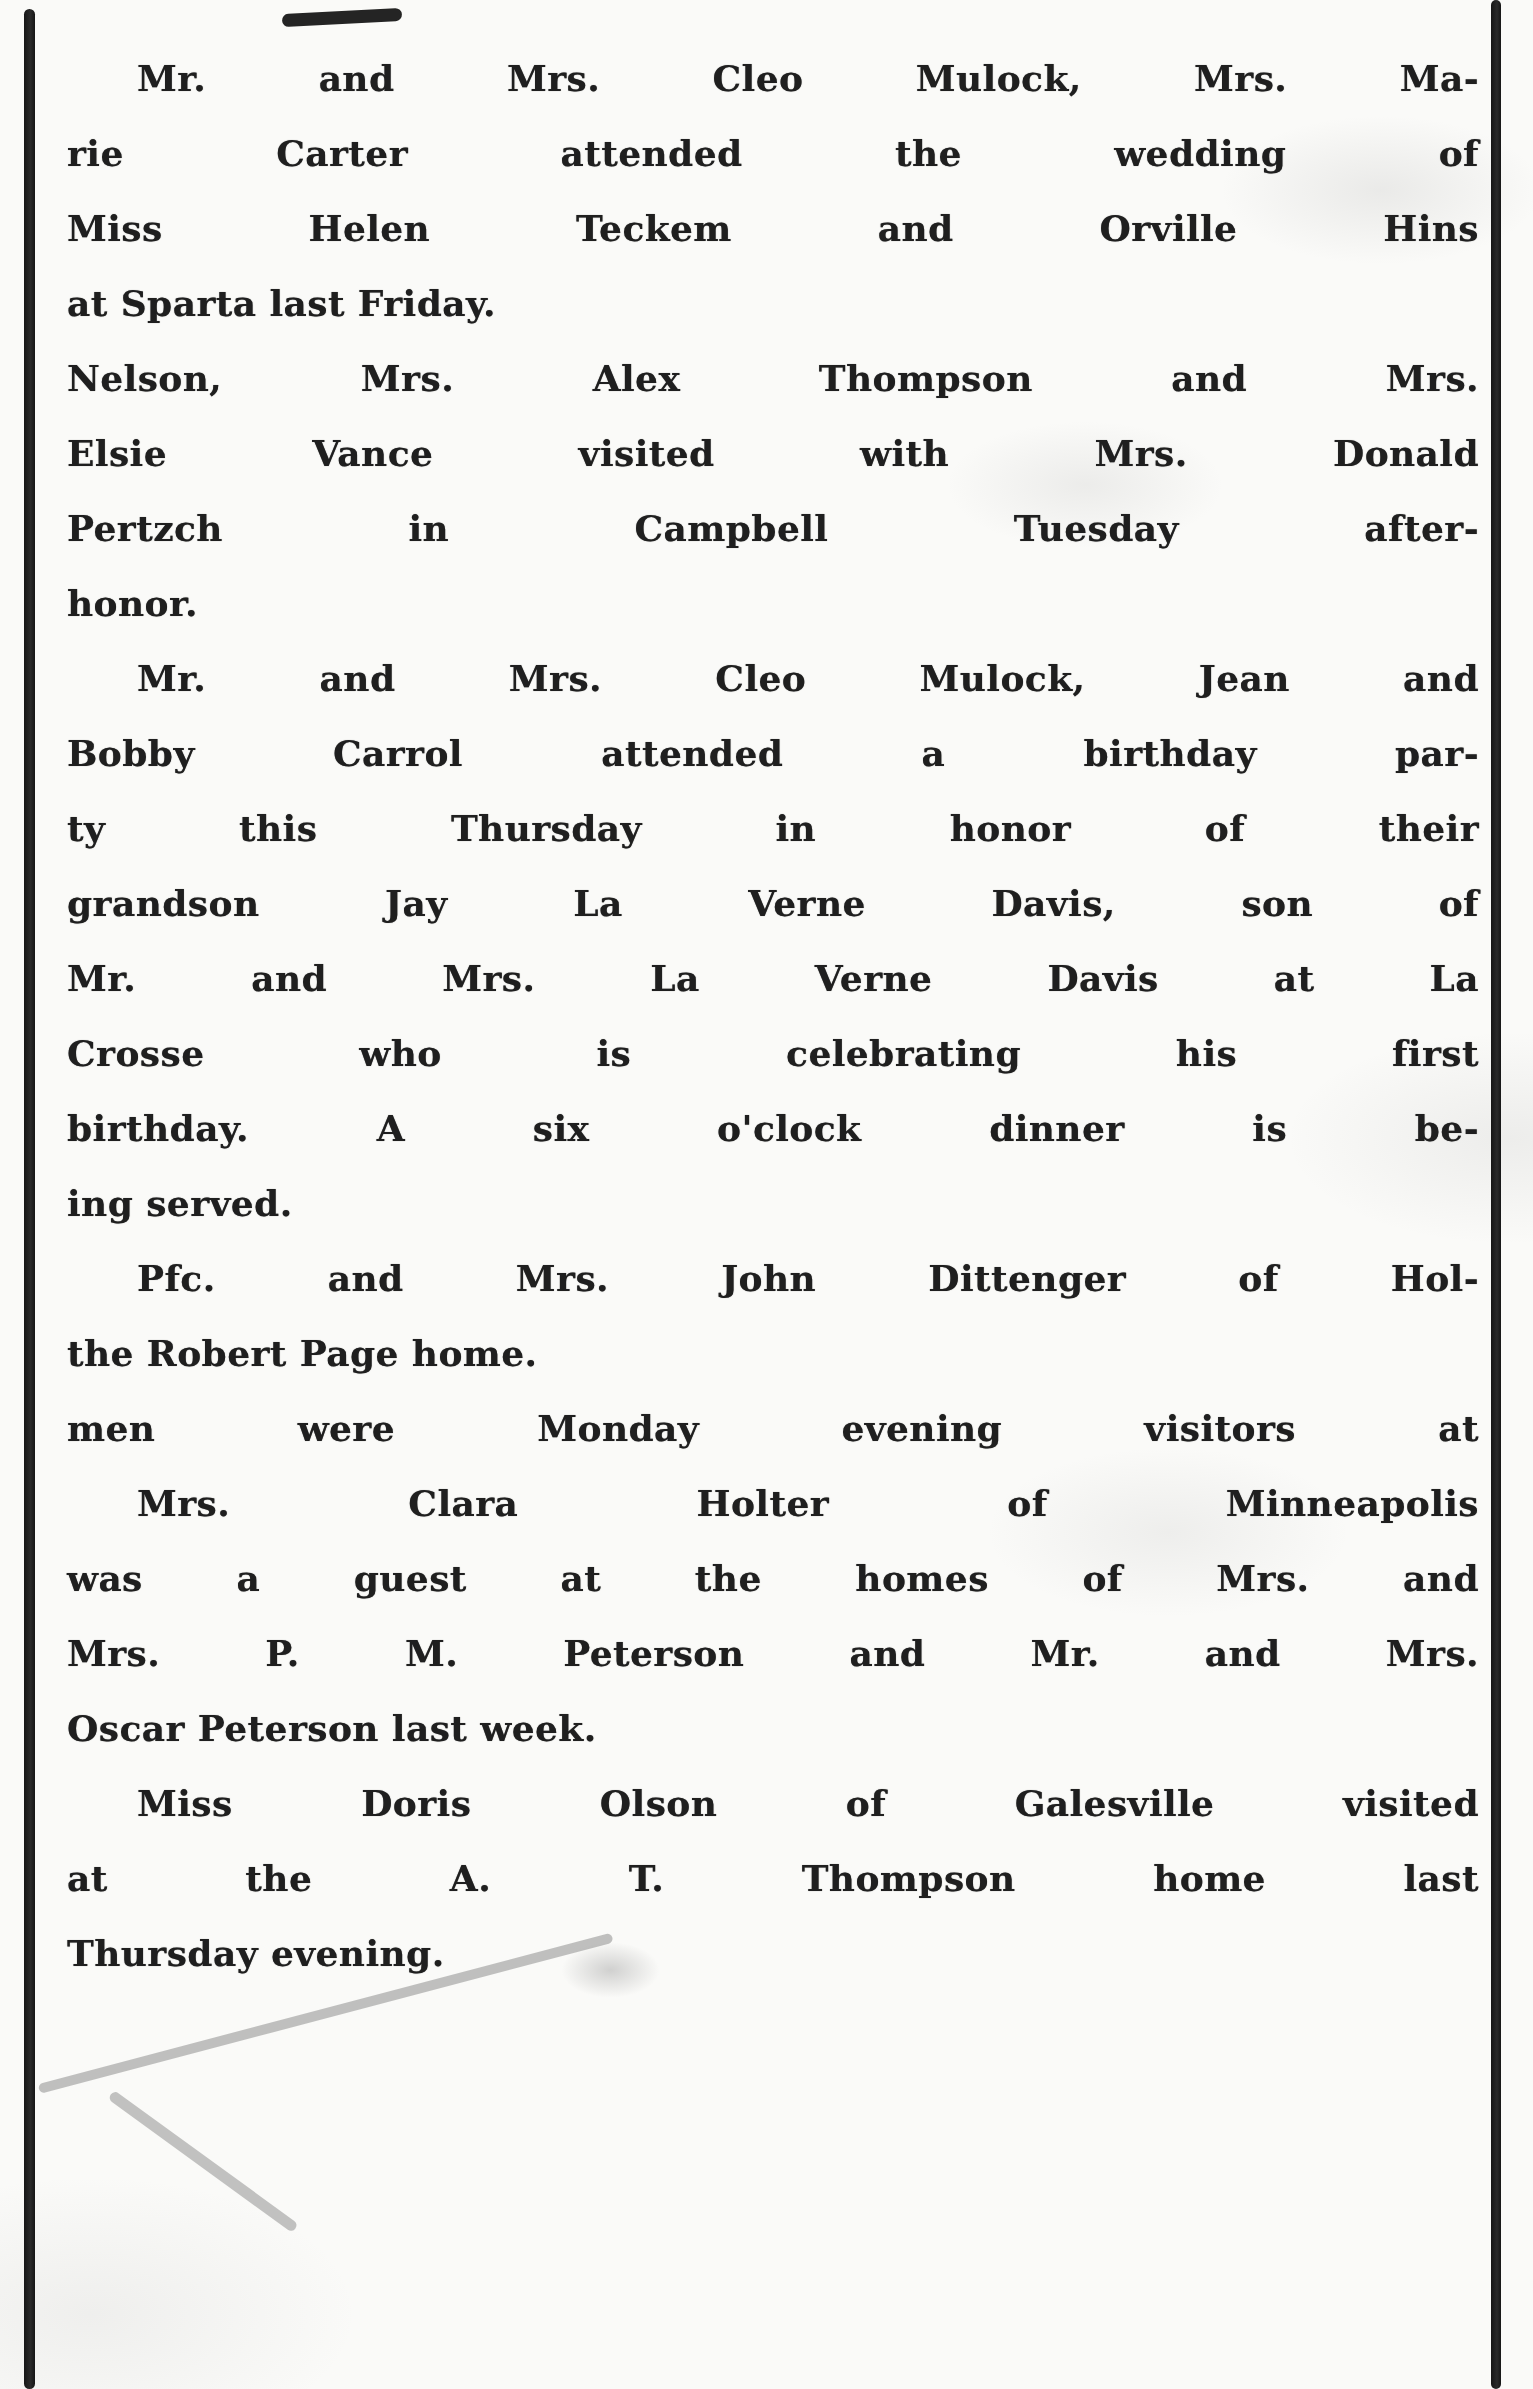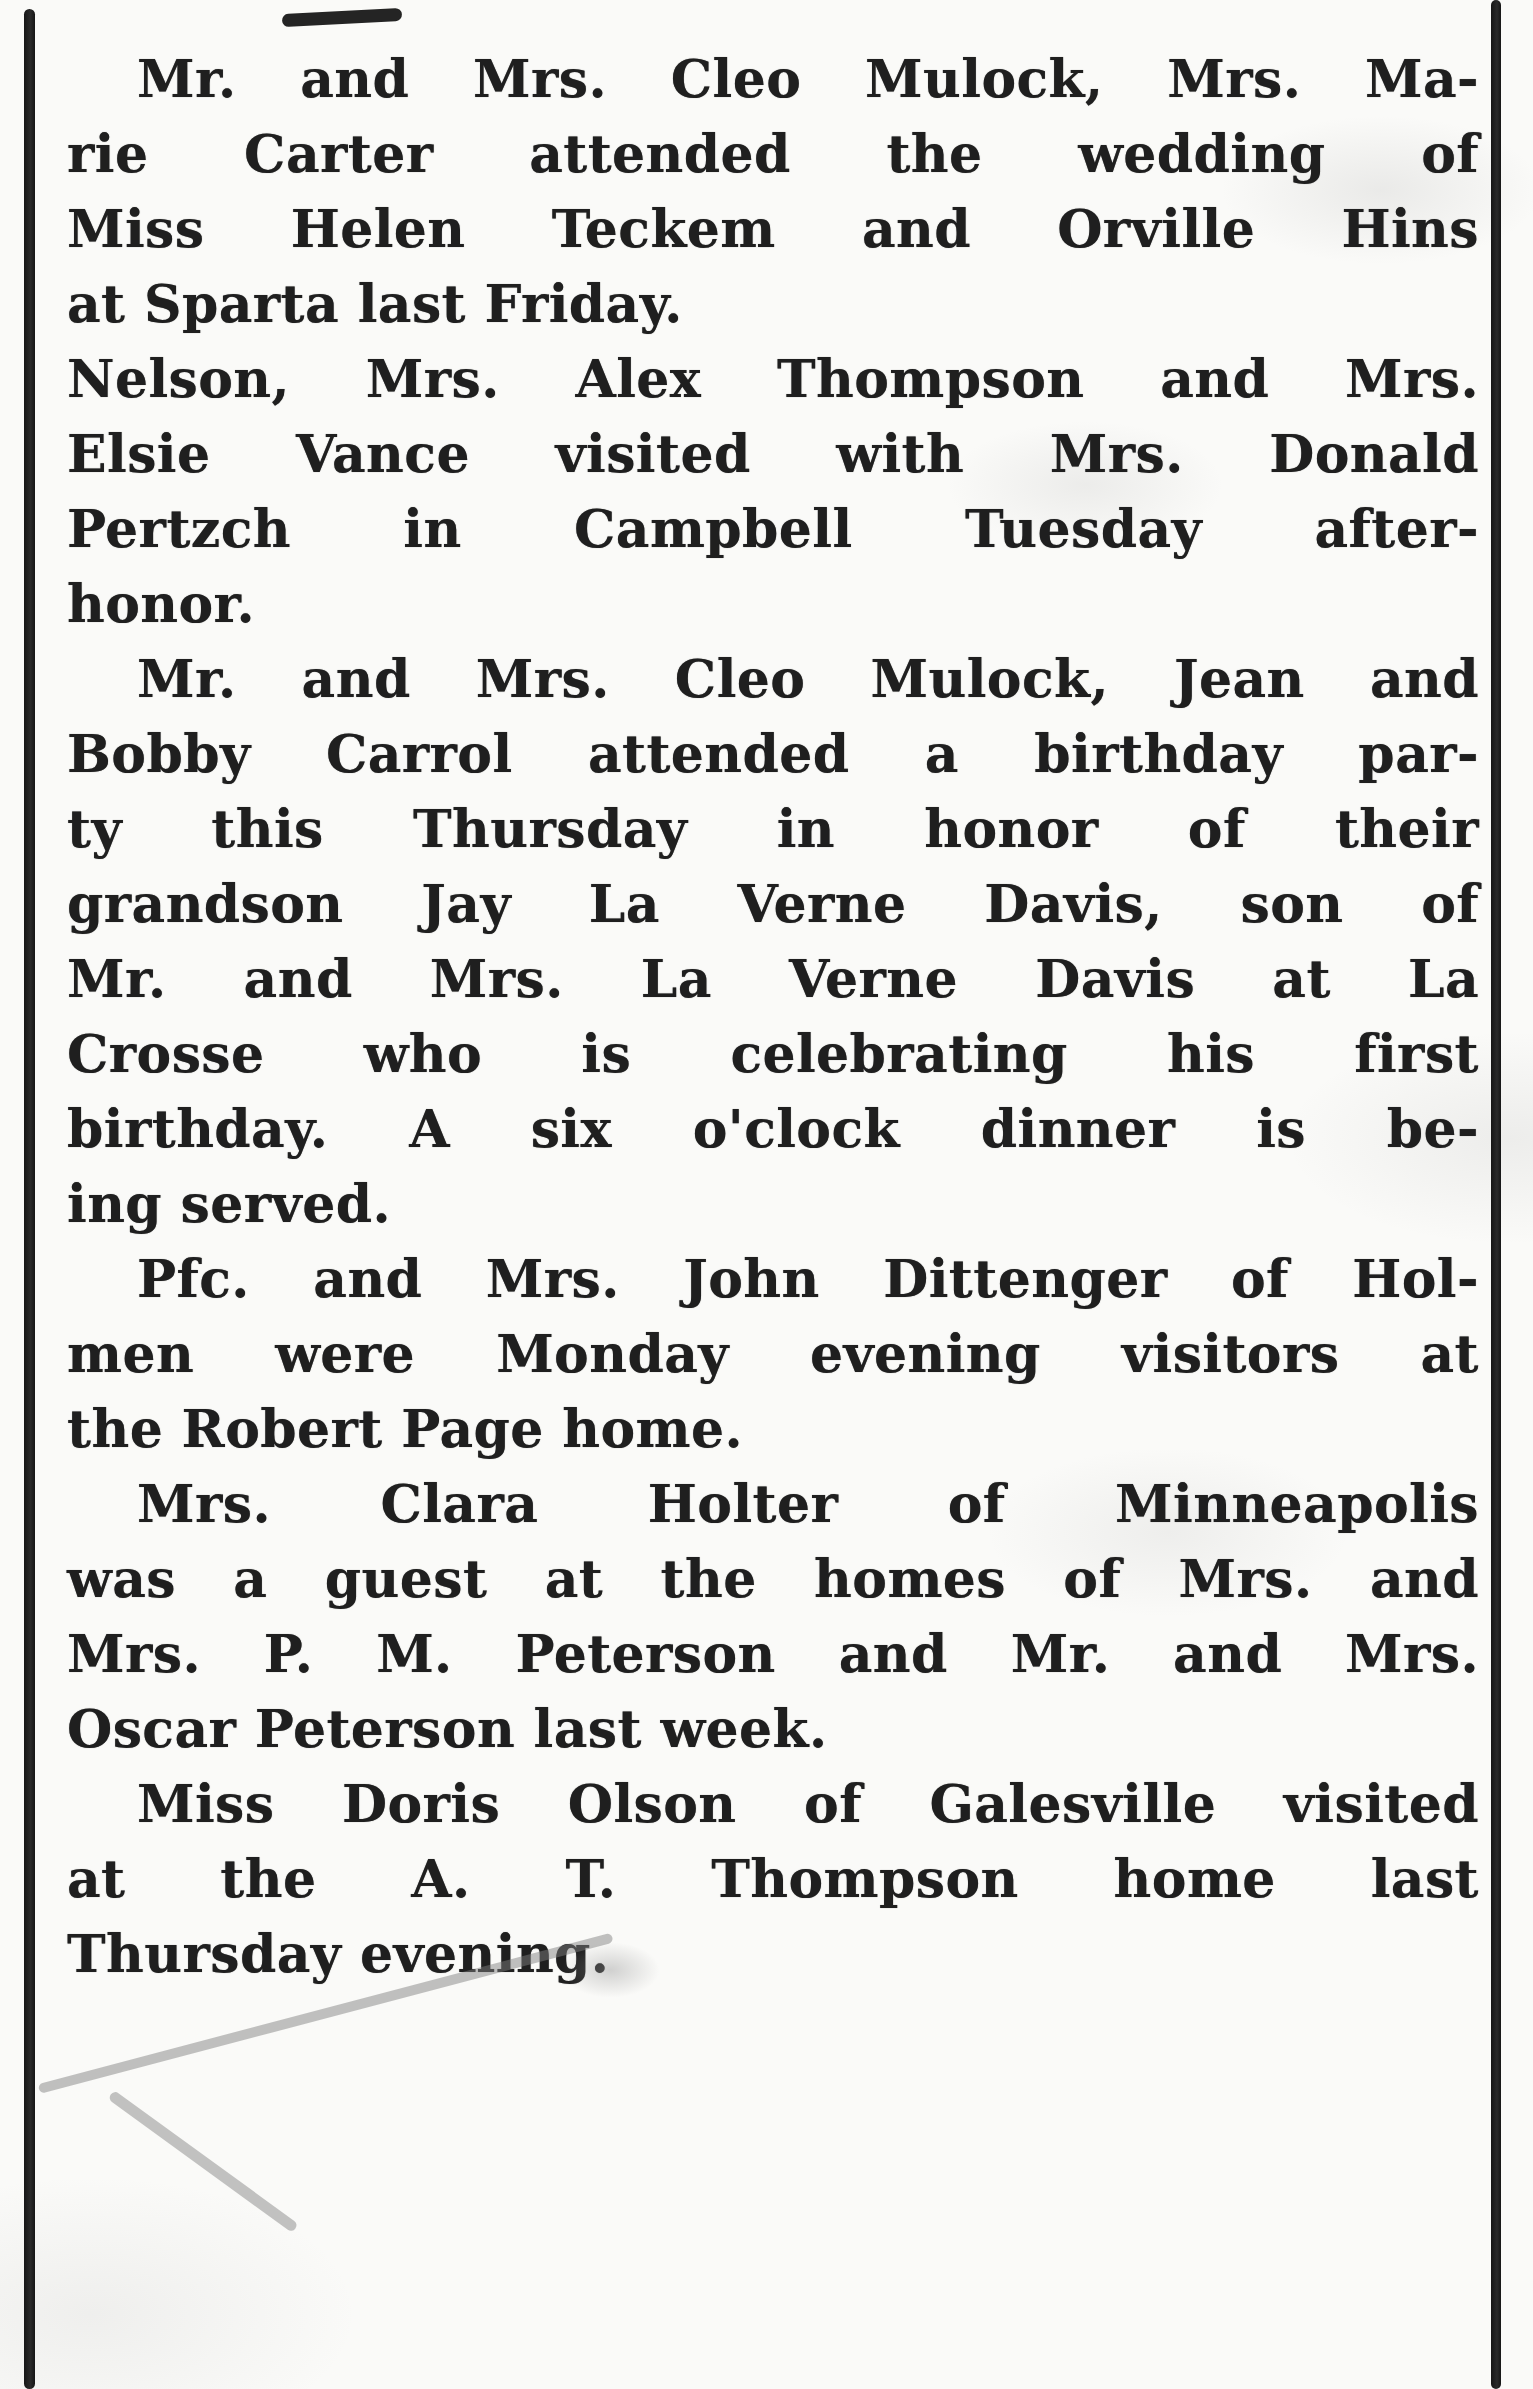--- a/index.html
+++ b/index.html
@@ -38,21 +38,21 @@
     top: 0;
     width: 10px;
     height: 2389px;
   }
   .column {
     position: absolute;
     left: 67px;
     top: 41px;
     width: 1412px;
     color: #1f1f1f;
-    font-size: 52px;
+    font-size: 36px;
     font-weight: 700;
     line-height: 75px;
     letter-spacing: 0.4px;
     text-shadow: 0 0 0.8px rgba(30,30,30,0.65);
   }
   .para { margin: 0; padding: 0; }
   .line {
     text-align: justify;
     text-align-last: justify;
     white-space: normal;
@@ -125,22 +125,22 @@
         <div class="line">Bobby Carrol attended a birthday par-</div>
         <div class="line">ty this Thursday in honor of their</div>
         <div class="line">grandson Jay La Verne Davis, son of</div>
         <div class="line">Mr. and Mrs. La Verne Davis at La</div>
         <div class="line">Crosse who is celebrating his first</div>
         <div class="line">birthday. A six o'clock dinner is be-</div>
         <div class="line last">ing served.</div>
       </div>
       <div class="para">
         <div class="line first">Pfc. and Mrs. John Dittenger of Hol-</div>
+        <div class="line last">the Robert Page home.</div>
         <div class="line">men were Monday evening visitors at</div>
-        <div class="line last">the Robert Page home.</div>
       </div>
       <div class="para">
         <div class="line first">Mrs. Clara Holter of Minneapolis</div>
         <div class="line">was a guest at the homes of Mrs. and</div>
         <div class="line">Mrs. P. M. Peterson and Mr. and Mrs.</div>
         <div class="line last">Oscar Peterson last week.</div>
       </div>
       <div class="para">
         <div class="line first">Miss Doris Olson of Galesville visited</div>
         <div class="line">at the A. T. Thompson home last</div>

